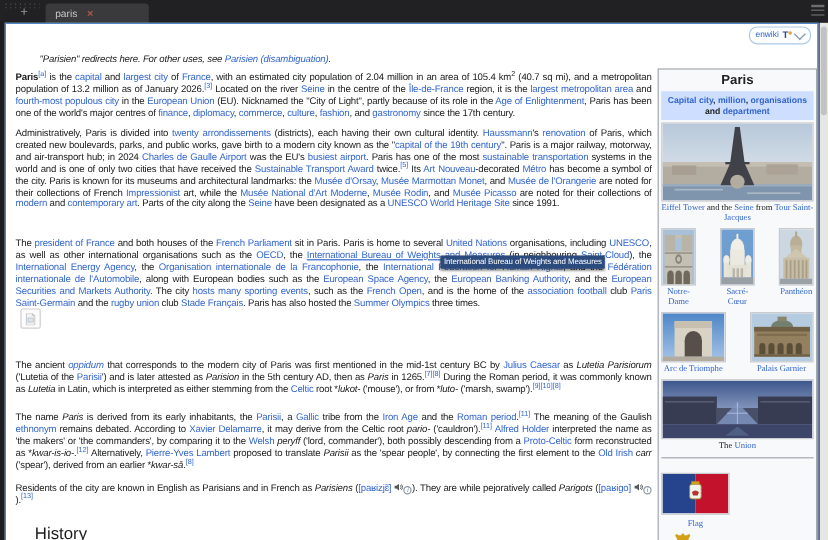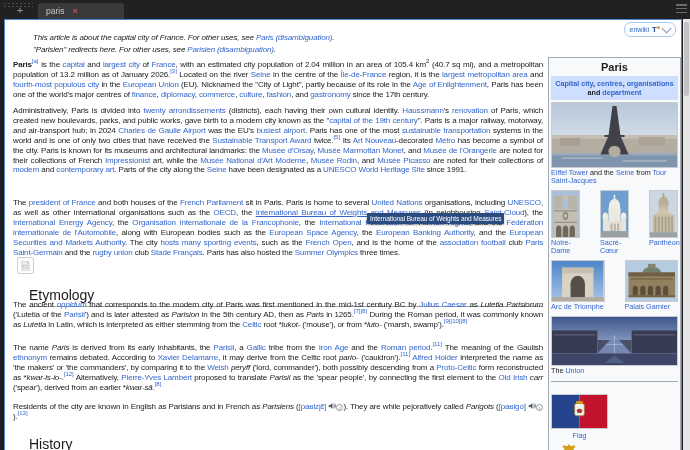--- a/index.html
+++ b/index.html
@@ -45,21 +45,21 @@
   .ph-icon svg{width:9px;height:10px;}
   
   .tooltip{position:absolute;left:362px;top:193px;background:var(--tooltip,#2b4a7d);color:#fff;font-size:6.6px;
     letter-spacing:-0.1px;padding:2px 3px;border-radius:1px;white-space:nowrap;z-index:30;box-shadow:0 1px 2px rgba(0,0,0,.4);}
   
   .infobox{position:absolute;left:543px;top:37px;width:133px;box-sizing:border-box;background:#f8f9fa;
     border:1px solid #a2a9b1;padding:2px 2px 4px 2px;font-size:7.2px;line-height:8.6px;color:#202122;}
   .ib-title{text-align:center;font-weight:bold;font-size:11px;padding:3px 0 4px 0;}
   .ib-banner{background:var(--banner,#cddeff);text-align:center;font-weight:bold;padding:3px 2px;line-height:9px;}
   .ib-banner .sg-p{color:#202122;}
-  .cap{padding:1px 0 3px 0;}
+  .cap{text-align:center;padding:1px 0 3px 0;font-family:Liberation Serif, serif;}
   .cap .sg-l{color:var(--link,#3366cc);}
   .imgbox{border:1px solid #c8ccd1;box-sizing:border-box;overflow:hidden;background:#eee;}
   .imgbox svg{display:block;width:100%;height:100%;}
   .ib-grid{display:flex;gap:20px;margin-top:1px;}
   .ib-grid .cell{flex:1;min-width:0;}
   .ib-divider{border:none;border-top:1px solid #a2a9b1;margin:3px 0;}
   .flagrow{display:flex;justify-content:space-around;align-items:flex-start;margin-top:3px;flex-direction:column;}
   .flagcell{text-align:center;}
   .link{color:var(--link,#3366cc);cursor:pointer;}
 </style>
@@ -88,54 +88,52 @@
 
   <div class="badge">
     <span>enwiki</span>
     <span class="lang-ico">
         <span class="t">T</span>
         <span class="dot"></span>
       </span>
     <span class="chev"></span>
   </div>
 
-  <div class="hat" style="top:13px"><span class="sg-i">This article is about the capital city of France. For other uses, see </span><span class="sg-li">Paris (disambiguation)</span><span class="sg-i">.</span></div>
   <div class="hat" style="top:25px"><span class="sg-i">"Parisien" redirects here. For other uses, see </span><span class="sg-li">Parisien (disambiguation)</span><span class="sg-i">.</span></div>
 
   <div class="art" style="top:40px"><span class="sg-b">Paris</span><span class="sg-supl">[a]</span><span class="sg-p"> is the </span><span class="sg-l">capital</span><span class="sg-p"> and </span><span class="sg-l">largest city</span><span class="sg-p"> of </span><span class="sg-l">France</span><span class="sg-p">, with an estimated city population of 2.04 million in an area of 105.4 km</span><span class="sg-supp">2</span><span class="sg-p"> (40.7 sq mi), and a metropolitan population of 13.2 million as of January 2026.</span><span class="sg-supl">[3]</span><span class="sg-p"> Located on the river </span><span class="sg-l">Seine</span><span class="sg-p"> in the centre of the </span><span class="sg-l">Île-de-France</span><span class="sg-p"> region, it is the </span><span class="sg-l">largest metropolitan area</span><span class="sg-p"> and </span><span class="sg-l">fourth-most populous city</span><span class="sg-p"> in the </span><span class="sg-l">European Union</span><span class="sg-p"> (EU). Nicknamed the "City of Light", partly because of its role in the </span><span class="sg-l">Age of Enlightenment</span><span class="sg-p">, Paris has been one of the world's major centres of </span><span class="sg-l">finance</span><span class="sg-p">, </span><span class="sg-l">diplomacy</span><span class="sg-p">, </span><span class="sg-l">commerce</span><span class="sg-p">, </span><span class="sg-l">culture</span><span class="sg-p">, </span><span class="sg-l">fashion</span><span class="sg-p">, and </span><span class="sg-l">gastronomy</span><span class="sg-p"> since the 17th century.</span></div>
   <div class="art" style="top:86px"><span class="sg-p">Administratively, Paris is divided into </span><span class="sg-l">twenty arrondissements</span><span class="sg-p"> (districts), each having their own cultural identity. </span><span class="sg-l">Haussmann</span><span class="sg-p">'s </span><span class="sg-l">renovation</span><span class="sg-p"> of Paris, which created new boulevards, parks, and public works, gave birth to a modern city known as the "</span><span class="sg-l">capital of the 19th century</span><span class="sg-p">". Paris is a major railway, motorway, and air-transport hub; in 2024 </span><span class="sg-l">Charles de Gaulle Airport</span><span class="sg-p"> was the EU's </span><span class="sg-l">busiest airport</span><span class="sg-p">. Paris has one of the most </span><span class="sg-l">sustainable transportation</span><span class="sg-p"> systems in the world and is one of only two cities that have received the </span><span class="sg-l">Sustainable Transport Award</span><span class="sg-p"> twice.</span><span class="sg-supl">[5]</span><span class="sg-p"> Its </span><span class="sg-l">Art Nouveau</span><span class="sg-p">-decorated </span><span class="sg-l">Métro</span><span class="sg-p"> has become a symbol of the city. Paris is known for its museums and architectural landmarks: the </span><span class="sg-l">Musée d'Orsay</span><span class="sg-p">, </span><span class="sg-l">Musée Marmottan Monet</span><span class="sg-p">, and </span><span class="sg-l">Musée de l'Orangerie</span><span class="sg-p"> are noted for their collections of French </span><span class="sg-l">Impressionist</span><span class="sg-p"> art, while the </span><span class="sg-l">Musée National d'Art Moderne</span><span class="sg-p">, </span><span class="sg-l">Musée Rodin</span><span class="sg-p">, and </span><span class="sg-l">Musée Picasso</span><span class="sg-p"> are noted for their collections of </span><span class="sg-l">modern</span><span class="sg-p"> and </span><span class="sg-l">contemporary art</span><span class="sg-p">. Parts of the city along the </span><span class="sg-l">Seine</span><span class="sg-p"> have been designated as a </span><span class="sg-l">UNESCO World Heritage Site</span><span class="sg-p"> since 1991.</span></div>
   <div class="art" style="top:178px"><span class="sg-p">The </span><span class="sg-l">president of France</span><span class="sg-p"> and both houses of the </span><span class="sg-l">French Parliament</span><span class="sg-p"> sit in Paris. Paris is home to several </span><span class="sg-l">United Nations</span><span class="sg-p"> organisations, including </span><span class="sg-l">UNESCO</span><span class="sg-p">, as well as other international organisations such as the </span><span class="sg-l">OECD</span><span class="sg-p">, the </span><span class="sg-lu">International Bureau of Weights and Measures</span><span class="sg-p"> (in neighbouring </span><span class="sg-l">Saint-Cloud</span><span class="sg-p">), the </span><span class="sg-l">International Energy Agency</span><span class="sg-p">, the </span><span class="sg-l">Organisation internationale de la Francophonie</span><span class="sg-p">, the </span><span class="sg-l">International Federation for Human Rights</span><span class="sg-p">, and the </span><span class="sg-l">Fédération internationale de l'Automobile</span><span class="sg-p">, along with European bodies such as the </span><span class="sg-l">European Space Agency</span><span class="sg-p">, the </span><span class="sg-l">European Banking Authority</span><span class="sg-p">, and the </span><span class="sg-l">European Securities and Markets Authority</span><span class="sg-p">. The city </span><span class="sg-l">hosts many sporting events</span><span class="sg-p">, such as the </span><span class="sg-l">French Open</span><span class="sg-p">, and is the home of the </span><span class="sg-l">association football</span><span class="sg-p"> club </span><span class="sg-l">Paris Saint-Germain</span><span class="sg-p"> and the </span><span class="sg-l">rugby union</span><span class="sg-p"> club </span><span class="sg-l">Stade Français</span><span class="sg-p">. Paris has also hosted the </span><span class="sg-l">Summer Olympics</span><span class="sg-p"> three times.</span></div>
 
   <div class="ph-icon" style="top:237px">
     <svg viewBox="0 0 9 10">
         <path d="M1 0h5l2 2v8H1z" fill="#f2f2f2" stroke="#b5b5b5" stroke-width="0.6"></path>
         <path d="M6 0v2h2" fill="none" stroke="#b5b5b5" stroke-width="0.6"></path>
         <rect x="2.3" y="4" width="4.4" height="3.4" fill="#d8e4ef" stroke="#b5b5b5" stroke-width="0.5"></rect>
       </svg>
   </div>
 
-  <h2 class="h2" style="top:255px">Etymology</h2>
 
   <div class="art" style="top:280px"><span class="sg-p">The ancient </span><span class="sg-li">oppidum</span><span class="sg-p"> that corresponds to the modern city of Paris was first mentioned in the mid-1st century BC by </span><span class="sg-l">Julius Caesar</span><span class="sg-p"> as </span><span class="sg-i">Lutetia Parisiorum</span><span class="sg-p"> ('Lutetia of the </span><span class="sg-l">Parisii</span><span class="sg-p">') and is later attested as </span><span class="sg-i">Parision</span><span class="sg-p"> in the 5th century AD, then as </span><span class="sg-i">Paris</span><span class="sg-p"> in 1265.</span><span class="sg-supl">[7][8]</span><span class="sg-p"> During the Roman period, it was commonly known as </span><span class="sg-i">Lutetia</span><span class="sg-p"> in Latin, which is interpreted as either stemming from the </span><span class="sg-l">Celtic</span><span class="sg-p"> root *</span><span class="sg-i">lukot-</span><span class="sg-p"> ('mouse'), or from *</span><span class="sg-i">luto-</span><span class="sg-p"> ('marsh, swamp').</span><span class="sg-supl">[9][10][8]</span></div>
   <div class="art" style="top:323px"><span class="sg-p">The name </span><span class="sg-i">Paris</span><span class="sg-p"> is derived from its early inhabitants, the </span><span class="sg-l">Parisii</span><span class="sg-p">, a </span><span class="sg-l">Gallic</span><span class="sg-p"> tribe from the </span><span class="sg-l">Iron Age</span><span class="sg-p"> and the </span><span class="sg-l">Roman period</span><span class="sg-p">.</span><span class="sg-supl">[11]</span><span class="sg-p"> The meaning of the Gaulish </span><span class="sg-l">ethnonym</span><span class="sg-p"> remains debated. According to </span><span class="sg-l">Xavier Delamarre</span><span class="sg-p">, it may derive from the Celtic root </span><span class="sg-i">pario-</span><span class="sg-p"> ('cauldron').</span><span class="sg-supl">[11]</span><span class="sg-p"> </span><span class="sg-l">Alfred Holder</span><span class="sg-p"> interpreted the name as 'the makers' or 'the commanders', by comparing it to the </span><span class="sg-l">Welsh</span><span class="sg-p"> </span><span class="sg-i">peryff</span><span class="sg-p"> ('lord, commander'), both possibly descending from a </span><span class="sg-l">Proto-Celtic</span><span class="sg-p"> form reconstructed as *</span><span class="sg-i">kwar-is-io-</span><span class="sg-p">.</span><span class="sg-supl">[12]</span><span class="sg-p"> Alternatively, </span><span class="sg-l">Pierre-Yves Lambert</span><span class="sg-p"> proposed to translate </span><span class="sg-i">Parisii</span><span class="sg-p"> as the 'spear people', by connecting the first element to the </span><span class="sg-l">Old Irish</span><span class="sg-p"> </span><span class="sg-i">carr</span><span class="sg-p"> ('spear'), derived from an earlier *</span><span class="sg-i">kwar-sā</span><span class="sg-p">.</span><span class="sg-supl">[8]</span></div>
   <div class="art" style="top:382px"><span class="sg-p">Residents of the city are known in English as Parisians and in French as </span><span class="sg-i">Parisiens</span><span class="sg-p"> (</span><span class="sg-l">[paʁizjɛ̃]</span><span class="sg-p"> </span><span class="spk"><svg viewBox="0 0 10 10">
           <path d="M1 3.6v2.8h2L5.6 8.6V1.4L3 3.6z" fill="#54595d"></path>
           <path d="M7 3a3 3 0 010 4M8.2 2a4.4 4.4 0 010 6" fill="none" stroke="#54595d" stroke-width="0.9"></path>
         </svg></span><span class="inf">i</span><span class="sg-p">). They are while pejoratively called </span><span class="sg-i">Parigots</span><span class="sg-p"> (</span><span class="sg-l">[paʁigo]</span><span class="sg-p"> </span><span class="spk"><svg viewBox="0 0 10 10">
           <path d="M1 3.6v2.8h2L5.6 8.6V1.4L3 3.6z" fill="#54595d"></path>
           <path d="M7 3a3 3 0 010 4M8.2 2a4.4 4.4 0 010 6" fill="none" stroke="#54595d" stroke-width="0.9"></path>
         </svg></span><span class="inf">i</span><span class="sg-p">).</span><span class="sg-supl">[13]</span></div>
 
   <h2 class="h2" style="top:404px">History</h2>
 
   <div class="tooltip">International Bureau of Weights and Measures</div>
 
   <div class="infobox">
     <div class="ib-title">Paris</div>
-    <div class="ib-banner"><span class="sg-l">Capital city</span><span class="sg-p">, </span><span class="sg-l">centres</span><span class="sg-p">, </span><span class="sg-l">organisations</span><span class="sg-p"> and </span><span class="sg-l">department</span></div>
+    <div class="ib-banner"><span class="sg-l">Capital city</span><span class="sg-p">, </span><span class="sg-l">million</span><span class="sg-p">, </span><span class="sg-l">organisations</span><span class="sg-p"> and </span><span class="sg-l">department</span></div>
 
     <div class="imgbox" style="height:66px;margin-top:2px">
       <svg viewBox="0 0 124 66" preserveAspectRatio="none">
         <defs>
             <linearGradient id="sky1" x1="0" y1="0" x2="0" y2="1">
           <stop offset="0" stop-color="#b7c8da"></stop>
               <stop offset="1" stop-color="#e9edf1"></stop>
             </linearGradient>
           </defs>
         <rect width="124" height="66" fill="url(#sky1)"></rect>

